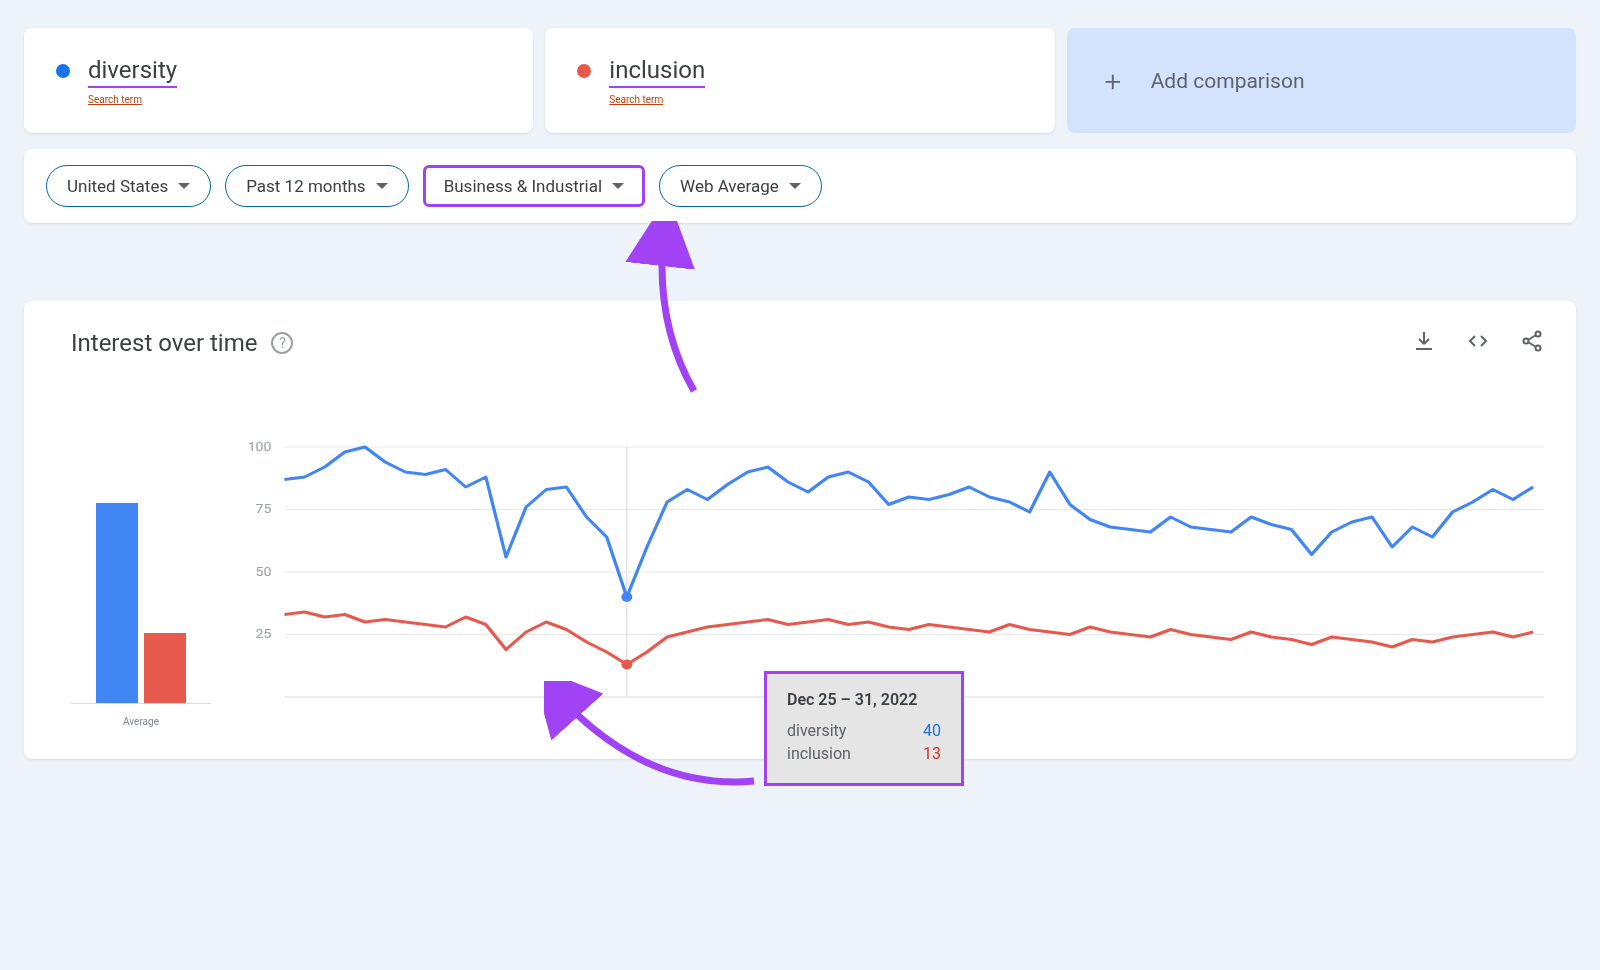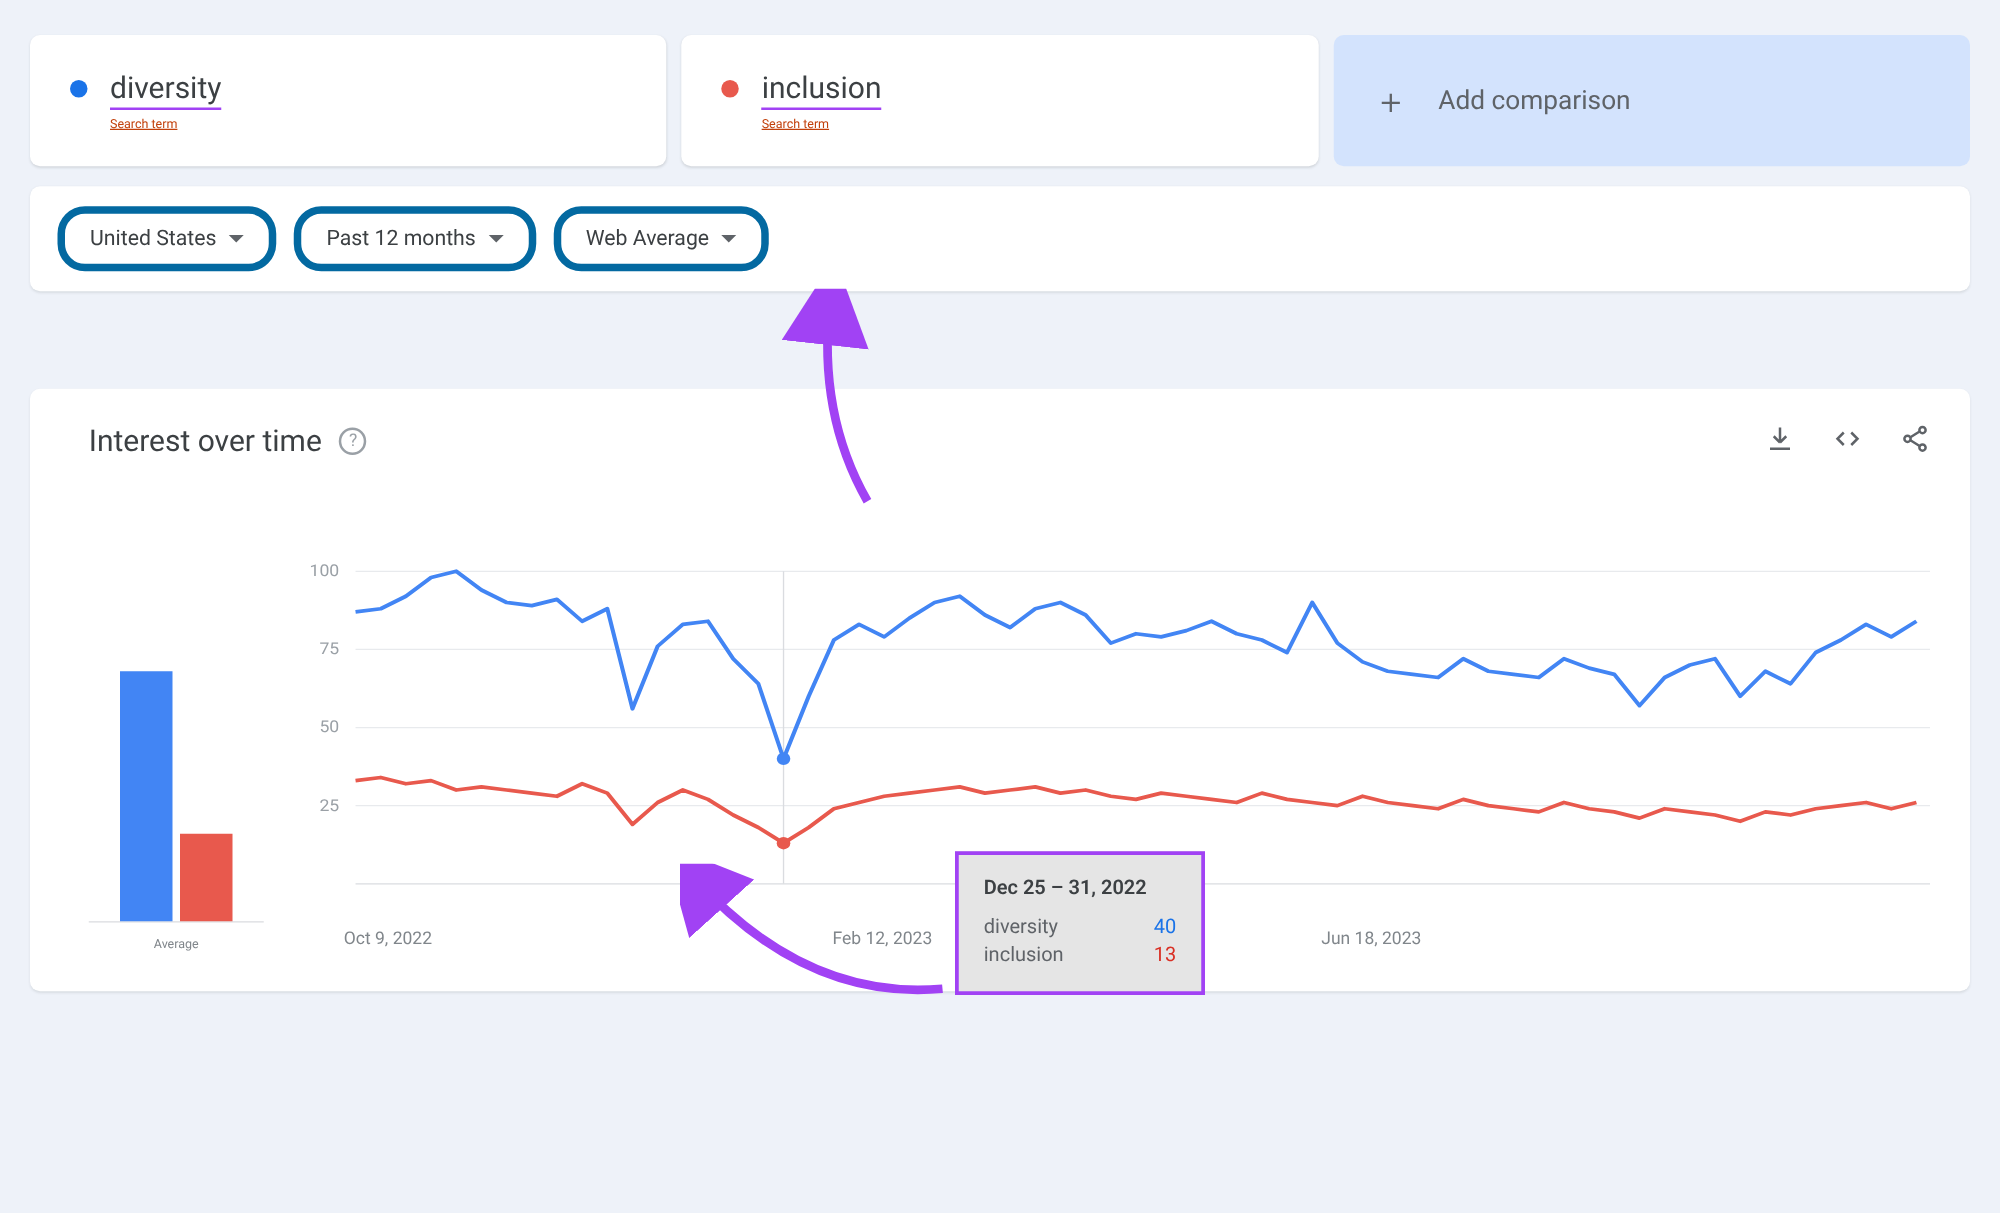--- a/index.html
+++ b/index.html
@@ -66,21 +66,21 @@
   }
   .filter-bar {
     background: #fff;
     border-radius: 8px;
     padding: 16px 22px;
     box-shadow: 0 1px 2px rgba(60,64,67,0.12);
     display: flex;
     gap: 14px;
   }
   .pill {
-    border: 6px solid #0369a1;
+    border: 1px solid #0369a1;
     border-radius: 22px;
     padding: 10px 20px;
     font-size: 17px;
     color: #3c4043;
     display: flex;
     align-items: center;
     gap: 10px;
     cursor: pointer;
     background: #fff;
   }
@@ -232,20 +232,24 @@
   </div>
 </div>
 
 <div class="filter-bar">
   <div class="pill">
     <span>United States</span>
     <span class="caret"></span>
   </div>
   <div class="pill">
     <span>Past 12 months</span>
+    <span class="caret"></span>
+  </div>
+  <div class="pill highlight">
+    <span>Business &amp; Industrial</span>
     <span class="caret"></span>
   </div>
   <div class="pill">
     <span>Web Average</span>
     <span class="caret"></span>
   </div>
 </div>
 
 <div class="chart-panel">
   <div class="panel-head">
@@ -294,25 +298,20 @@
           <text x="28" y="139" text-anchor="end" font-size="13" fill="#9aa0a6">50</text>
           <line x1="40" y1="197.5" x2="1200" y2="197.5" stroke="#e8eaed" stroke-width="1"></line>
           <text x="28" y="201.5" text-anchor="end" font-size="13" fill="#9aa0a6">25</text>
           <line x1="40" y1="260" x2="1200" y2="260" stroke="#dadce0" stroke-width="1"></line>
           <line x1="355.3225806451613" y1="10" x2="355.3225806451613" y2="260" stroke="#dadce0" stroke-width="1"></line>
           <path d="M40,42.5 L58.54838709677419,40 L77.09677419354838,30 L95.64516129032258,15 L114.19354838709677,10 L132.74193548387098,25 L151.29032258064515,35 L169.83870967741936,37.5 L188.38709677419354,32.5 L206.93548387096774,50 L225.48387096774192,40 L244.03225806451613,120 L262.5806451612903,70 L281.1290322580645,52.5 L299.6774193548387,50 L318.2258064516129,80 L336.7741935483871,100 L355.3225806451613,160 L373.8709677419355,110 L392.4193548387097,65 L410.96774193548384,52.5 L429.51612903225805,62.5 L448.06451612903226,47.5 L466.61290322580646,35 L485.1612903225806,30 L503.7096774193548,45 L522.258064516129,55 L540.8064516129032,40 L559.3548387096774,35 L577.9032258064516,45 L596.4516129032259,67.5 L615,60 L633.5483870967741,62.5 L652.0967741935483,57.5 L670.6451612903226,50 L689.1935483870968,60 L707.741935483871,65 L726.2903225806452,75 L744.8387096774194,35 L763.3870967741935,67.5 L781.9354838709677,82.5 L800.483870967742,90 L819.0322580645161,92.5 L837.5806451612904,95 L856.1290322580645,80 L874.6774193548388,90 L893.2258064516129,92.5 L911.7741935483871,95 L930.3225806451612,80 L948.8709677419355,87.5 L967.4193548387096,92.5 L985.9677419354839,117.5 L1004.516129032258,95 L1023.0645161290323,85 L1041.6129032258063,80 L1060.1612903225805,110 L1078.7096774193549,90 L1097.258064516129,100 L1115.8064516129032,75 L1134.3548387096776,65 L1152.9032258064517,52.5 L1171.4516129032259,62.5 L1190,50 " fill="none" stroke="#4285f4" stroke-width="3" stroke-linejoin="round"></path>
           <path d="M40,177.5 L58.54838709677419,175 L77.09677419354838,180 L95.64516129032258,177.5 L114.19354838709677,185 L132.74193548387098,182.5 L151.29032258064515,185 L169.83870967741936,187.5 L188.38709677419354,190 L206.93548387096774,180 L225.48387096774192,187.5 L244.03225806451613,212.5 L262.5806451612903,195 L281.1290322580645,185 L299.6774193548387,192.5 L318.2258064516129,205 L336.7741935483871,215 L355.3225806451613,227.5 L373.8709677419355,215 L392.4193548387097,200 L410.96774193548384,195 L429.51612903225805,190 L448.06451612903226,187.5 L466.61290322580646,185 L485.1612903225806,182.5 L503.7096774193548,187.5 L522.258064516129,185 L540.8064516129032,182.5 L559.3548387096774,187.5 L577.9032258064516,185 L596.4516129032259,190 L615,192.5 L633.5483870967741,187.5 L652.0967741935483,190 L670.6451612903226,192.5 L689.1935483870968,195 L707.741935483871,187.5 L726.2903225806452,192.5 L744.8387096774194,195 L763.3870967741935,197.5 L781.9354838709677,190 L800.483870967742,195 L819.0322580645161,197.5 L837.5806451612904,200 L856.1290322580645,192.5 L874.6774193548388,197.5 L893.2258064516129,200 L911.7741935483871,202.5 L930.3225806451612,195 L948.8709677419355,200 L967.4193548387096,202.5 L985.9677419354839,207.5 L1004.516129032258,200 L1023.0645161290323,202.5 L1041.6129032258063,205 L1060.1612903225805,210 L1078.7096774193549,202.5 L1097.258064516129,205 L1115.8064516129032,200 L1134.3548387096776,197.5 L1152.9032258064517,195 L1171.4516129032259,200 L1190,195 " fill="none" stroke="#e8594d" stroke-width="3" stroke-linejoin="round"></path>
           <circle cx="355.3225806451613" cy="160" r="5" fill="#4285f4"></circle>
           <circle cx="355.3225806451613" cy="227.5" r="5" fill="#e8594d"></circle>
         </svg>
-      <div class="x-ticks" id="xticks">
-          <span class="x-tick" style="left: 40px;">Oct 9, 2022</span>
-          <span class="x-tick" style="left: 431px;">Feb 12, 2023</span>
-          <span class="x-tick" style="left: 822px;">Jun 18, 2023</span>
-        </div>
     </div>
   </div>
 
   <svg class="annot-arrow" style="left:590px; top:-80px; width:120px; height:180px;" viewBox="0 0 120 180">
     <defs>
         <marker id="ah1" markerWidth="10" markerHeight="10" refX="5" refY="5" orient="auto">
       <path d="M0,0 L10,5 L0,10 Z" fill="#a142f4"></path>
         </marker>
       </defs>
     <path d="M80,170 Q40,100 50,10" stroke="#a142f4" stroke-width="7" fill="none" marker-end="url(#ah1)"></path>

